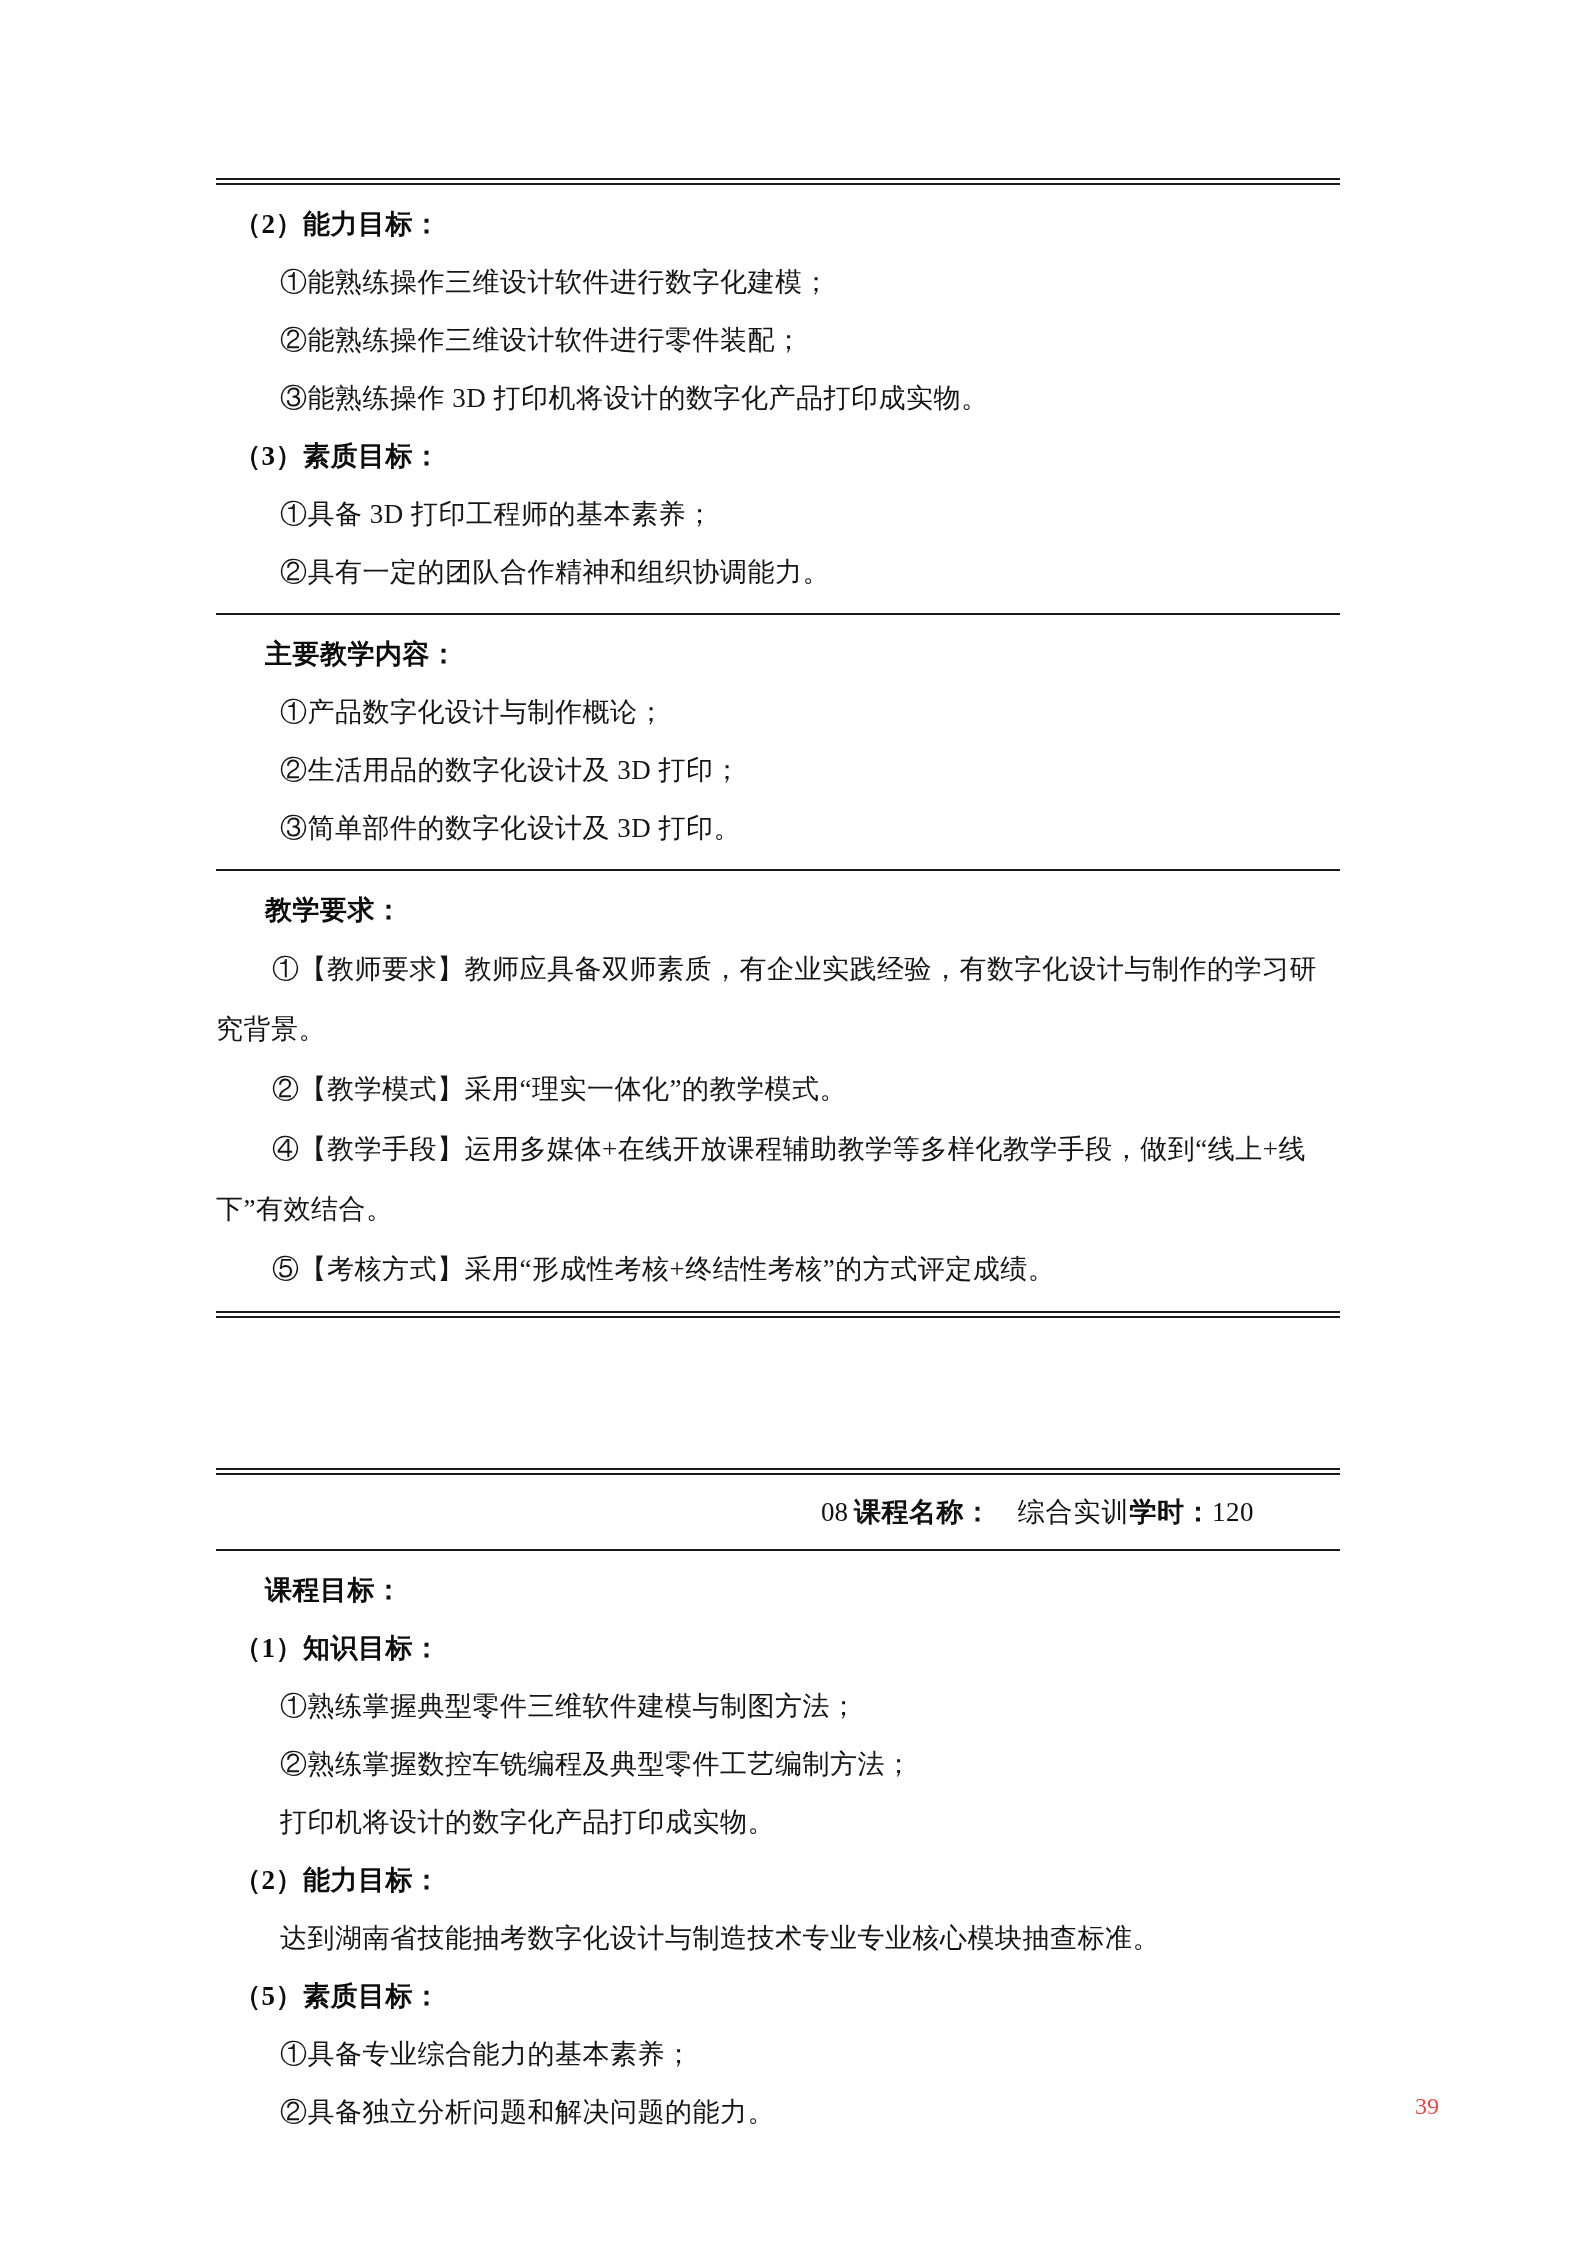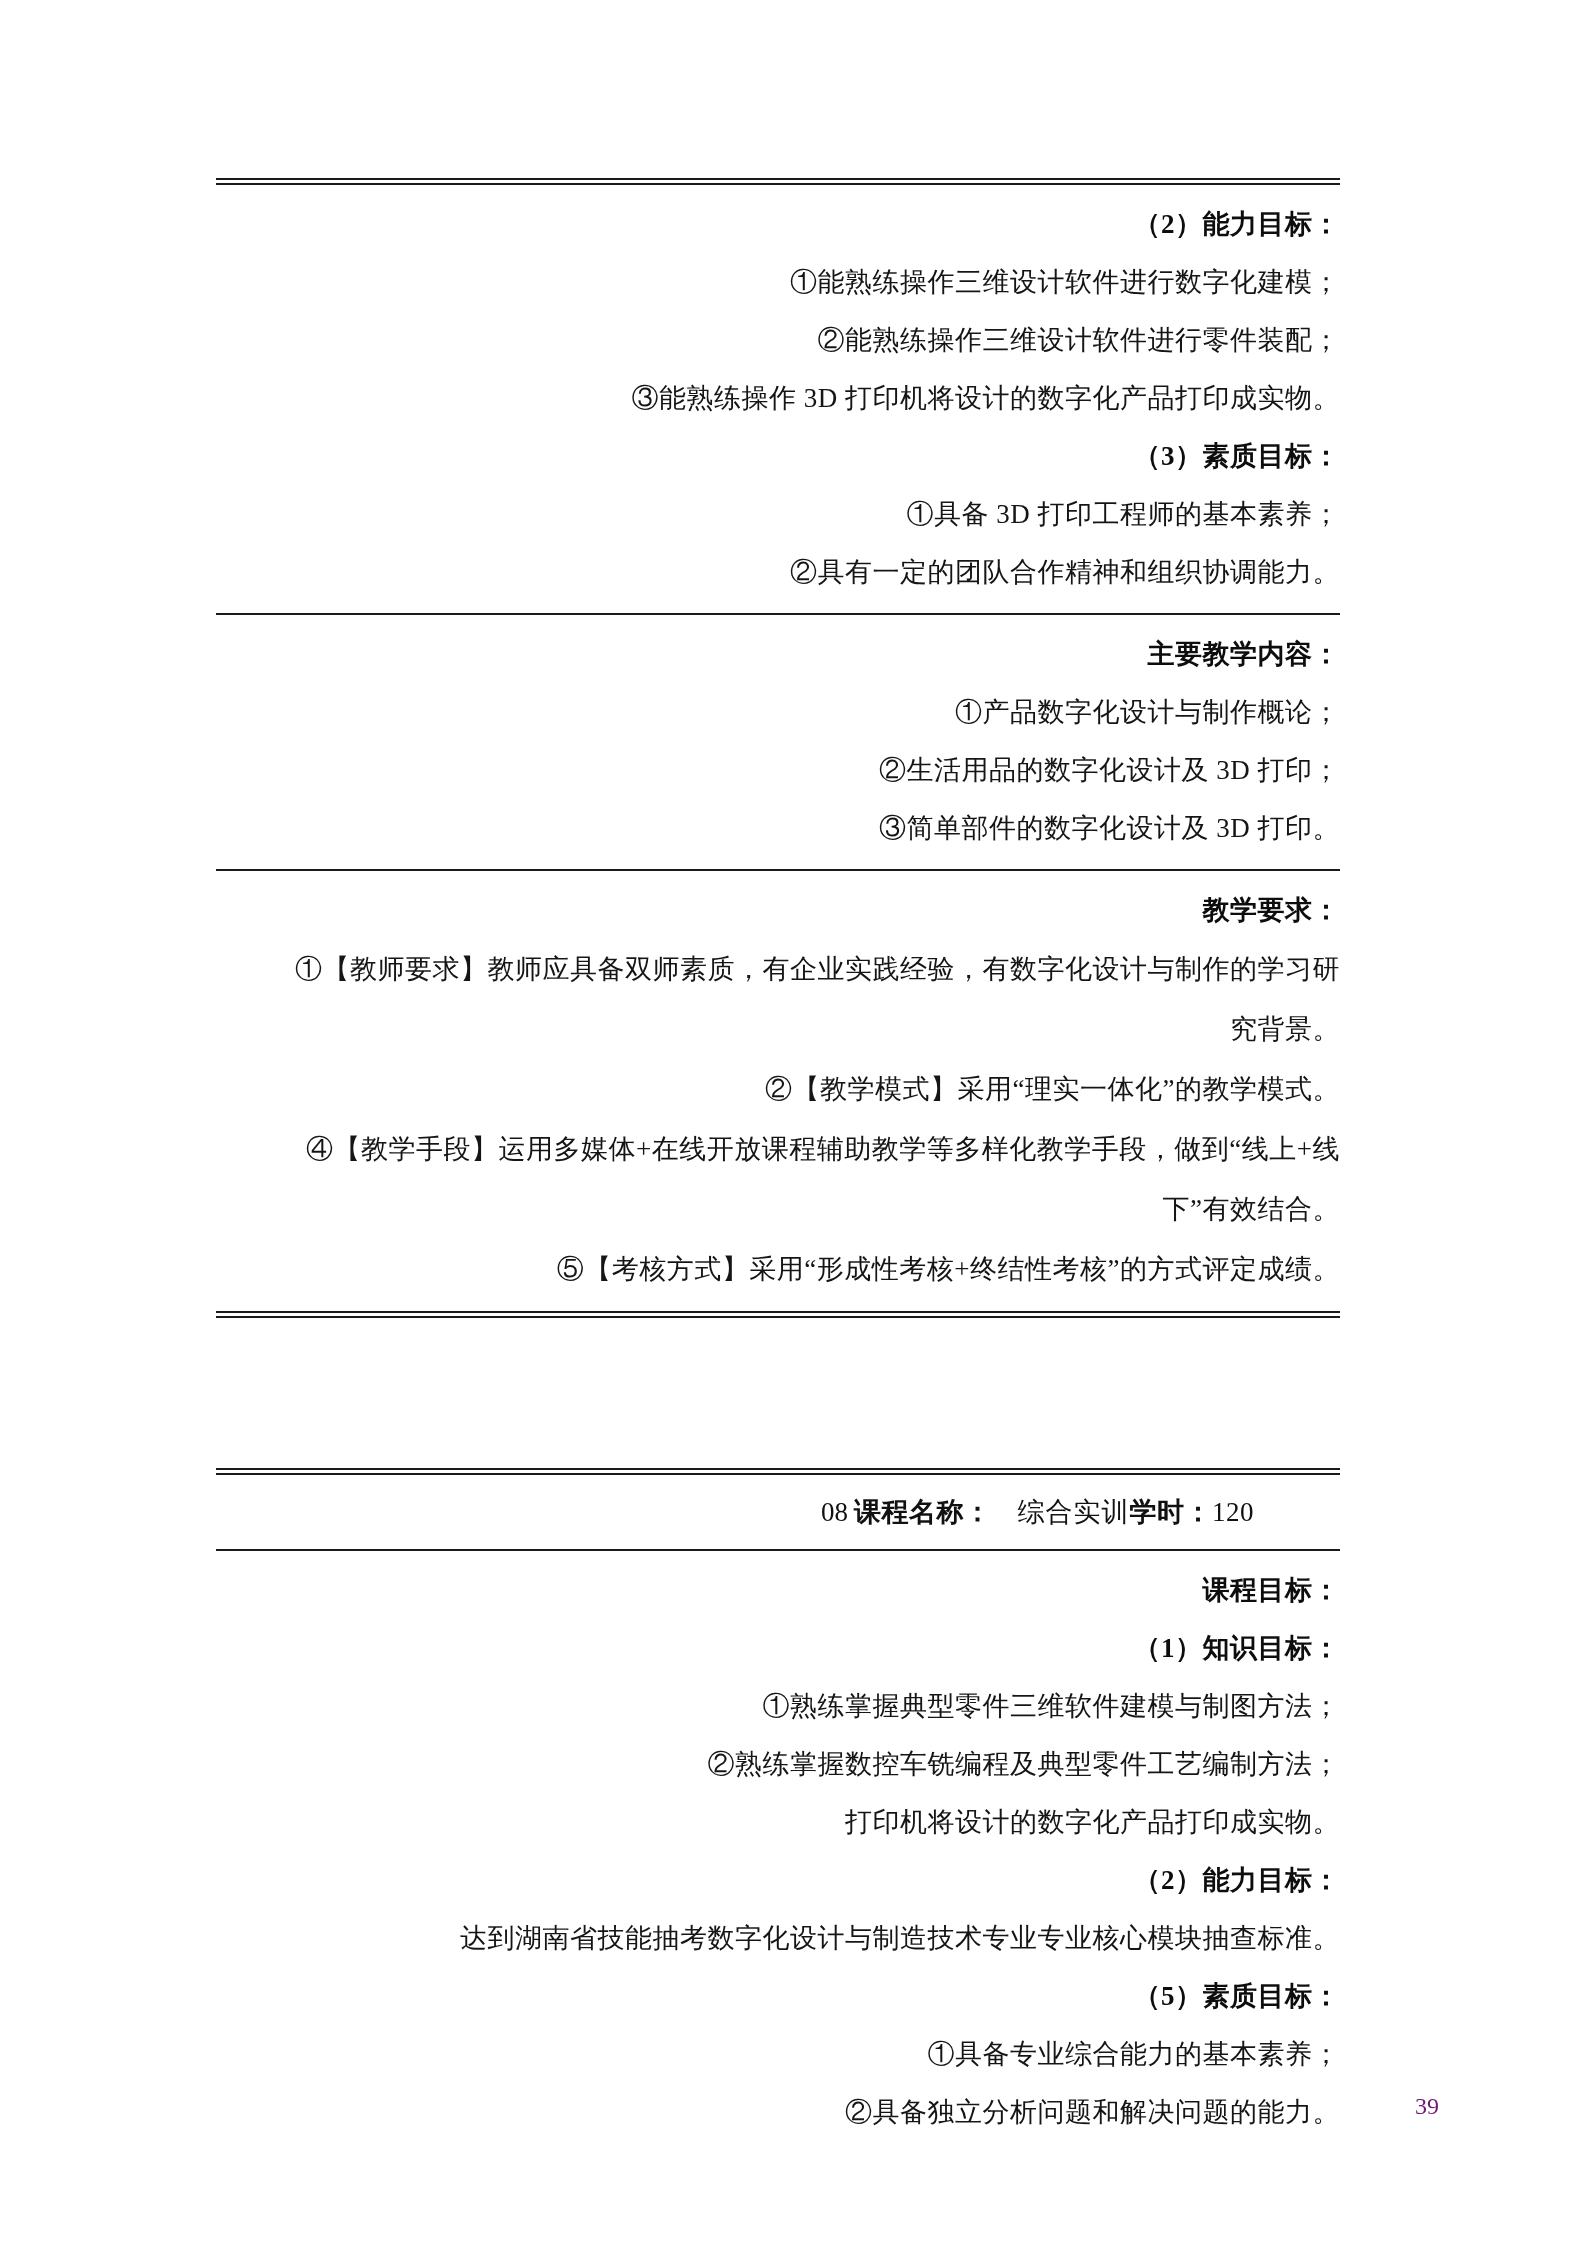--- a/index.html
+++ b/index.html
@@ -50,21 +50,20 @@
   .block {
     padding: 10px 0 12px 0;
   }
 
   .line {
     font-size: 27px;
     line-height: 58px;
     letter-spacing: 0.5px;
     white-space: pre-wrap;
     color: #151515;
-    text-align: right;
   }
 
   
   .heading {
     font-weight: bold;
     font-size: 27px;
     line-height: 58px;
     text-indent: 18px;
     color: #0d0d0d;
   }
@@ -119,21 +118,21 @@
   }
 
   .gap-big { height: 150px; }
 
   
   .page-number {
     position: absolute;
     right: 148px;
     top: 2093px;
     font-size: 24px;
-    color: #701a75;
+    color: #ef4444;
     font-family: "Liberation Serif", "DejaVu Serif", serif;
   }
 </style>
 </head>
 <body>
 
 <div class="page">
   <div class="content">
 
     <div class="rule-double"></div>

